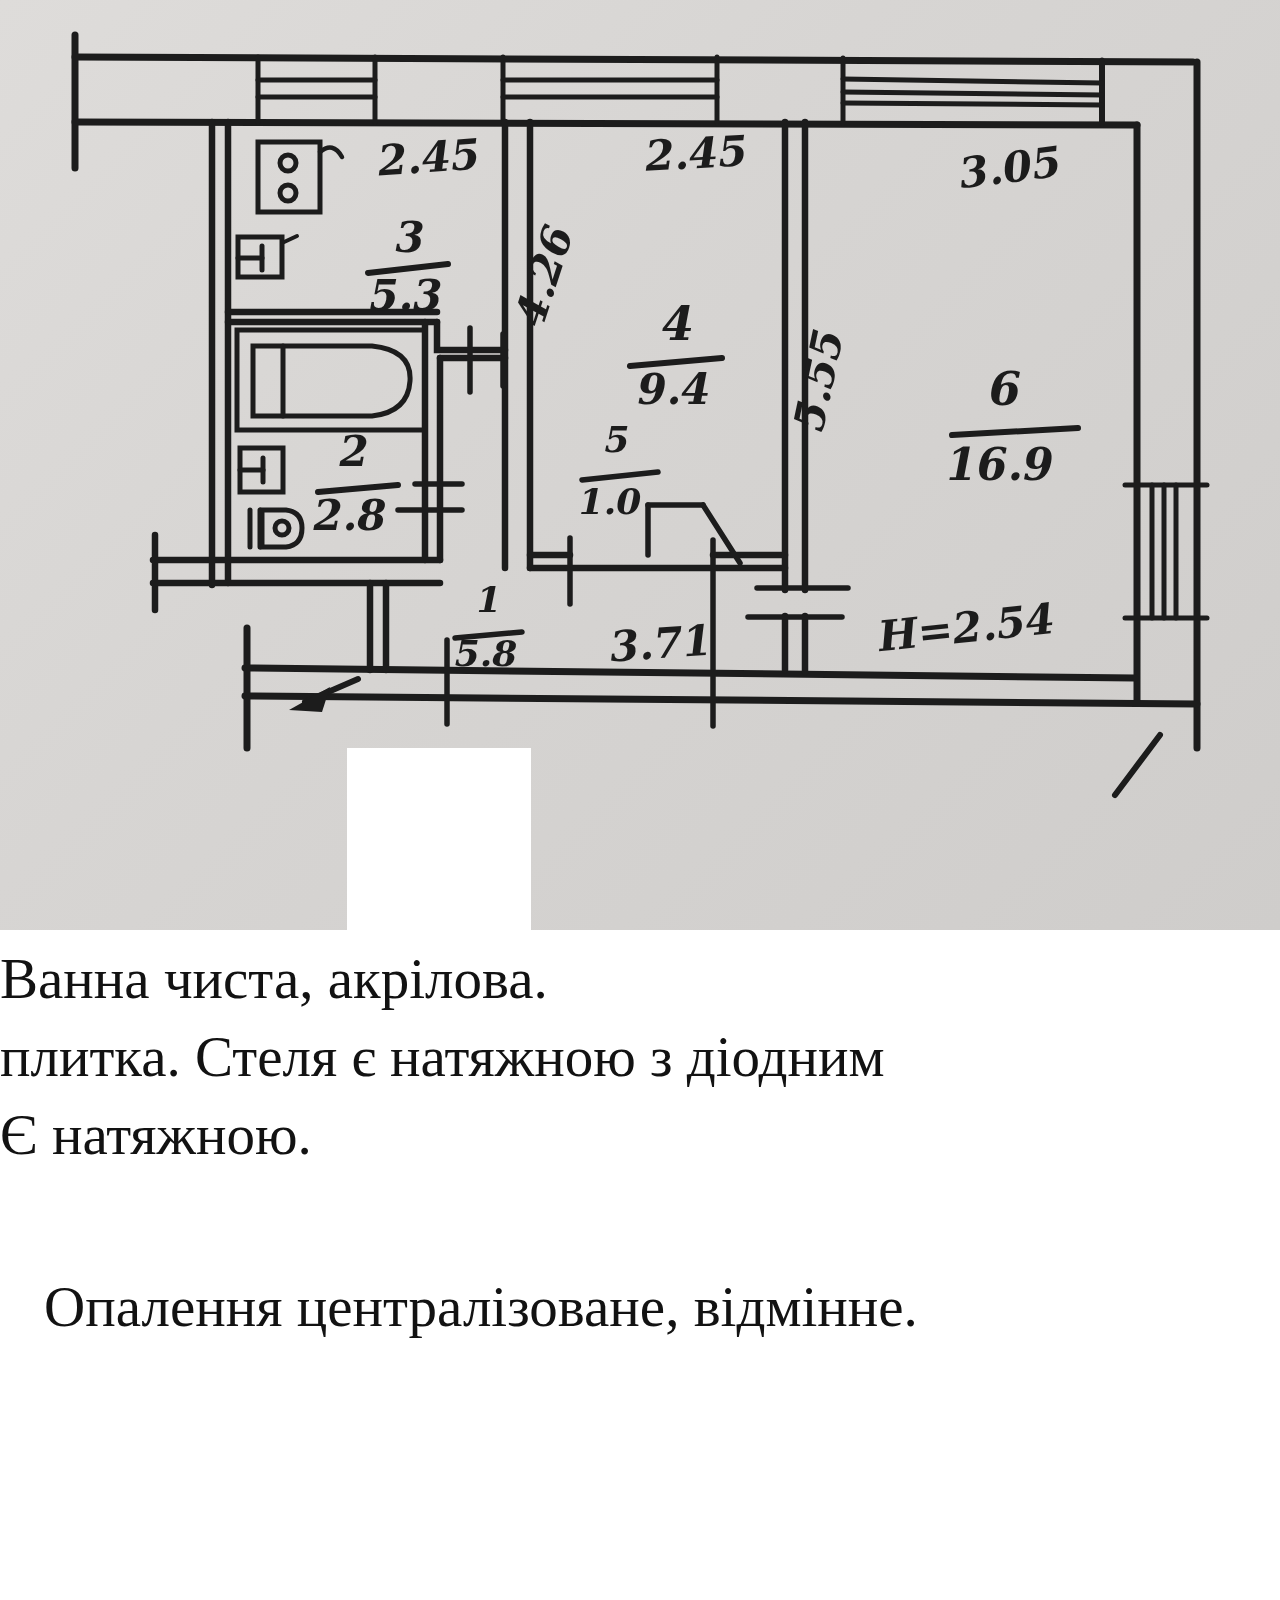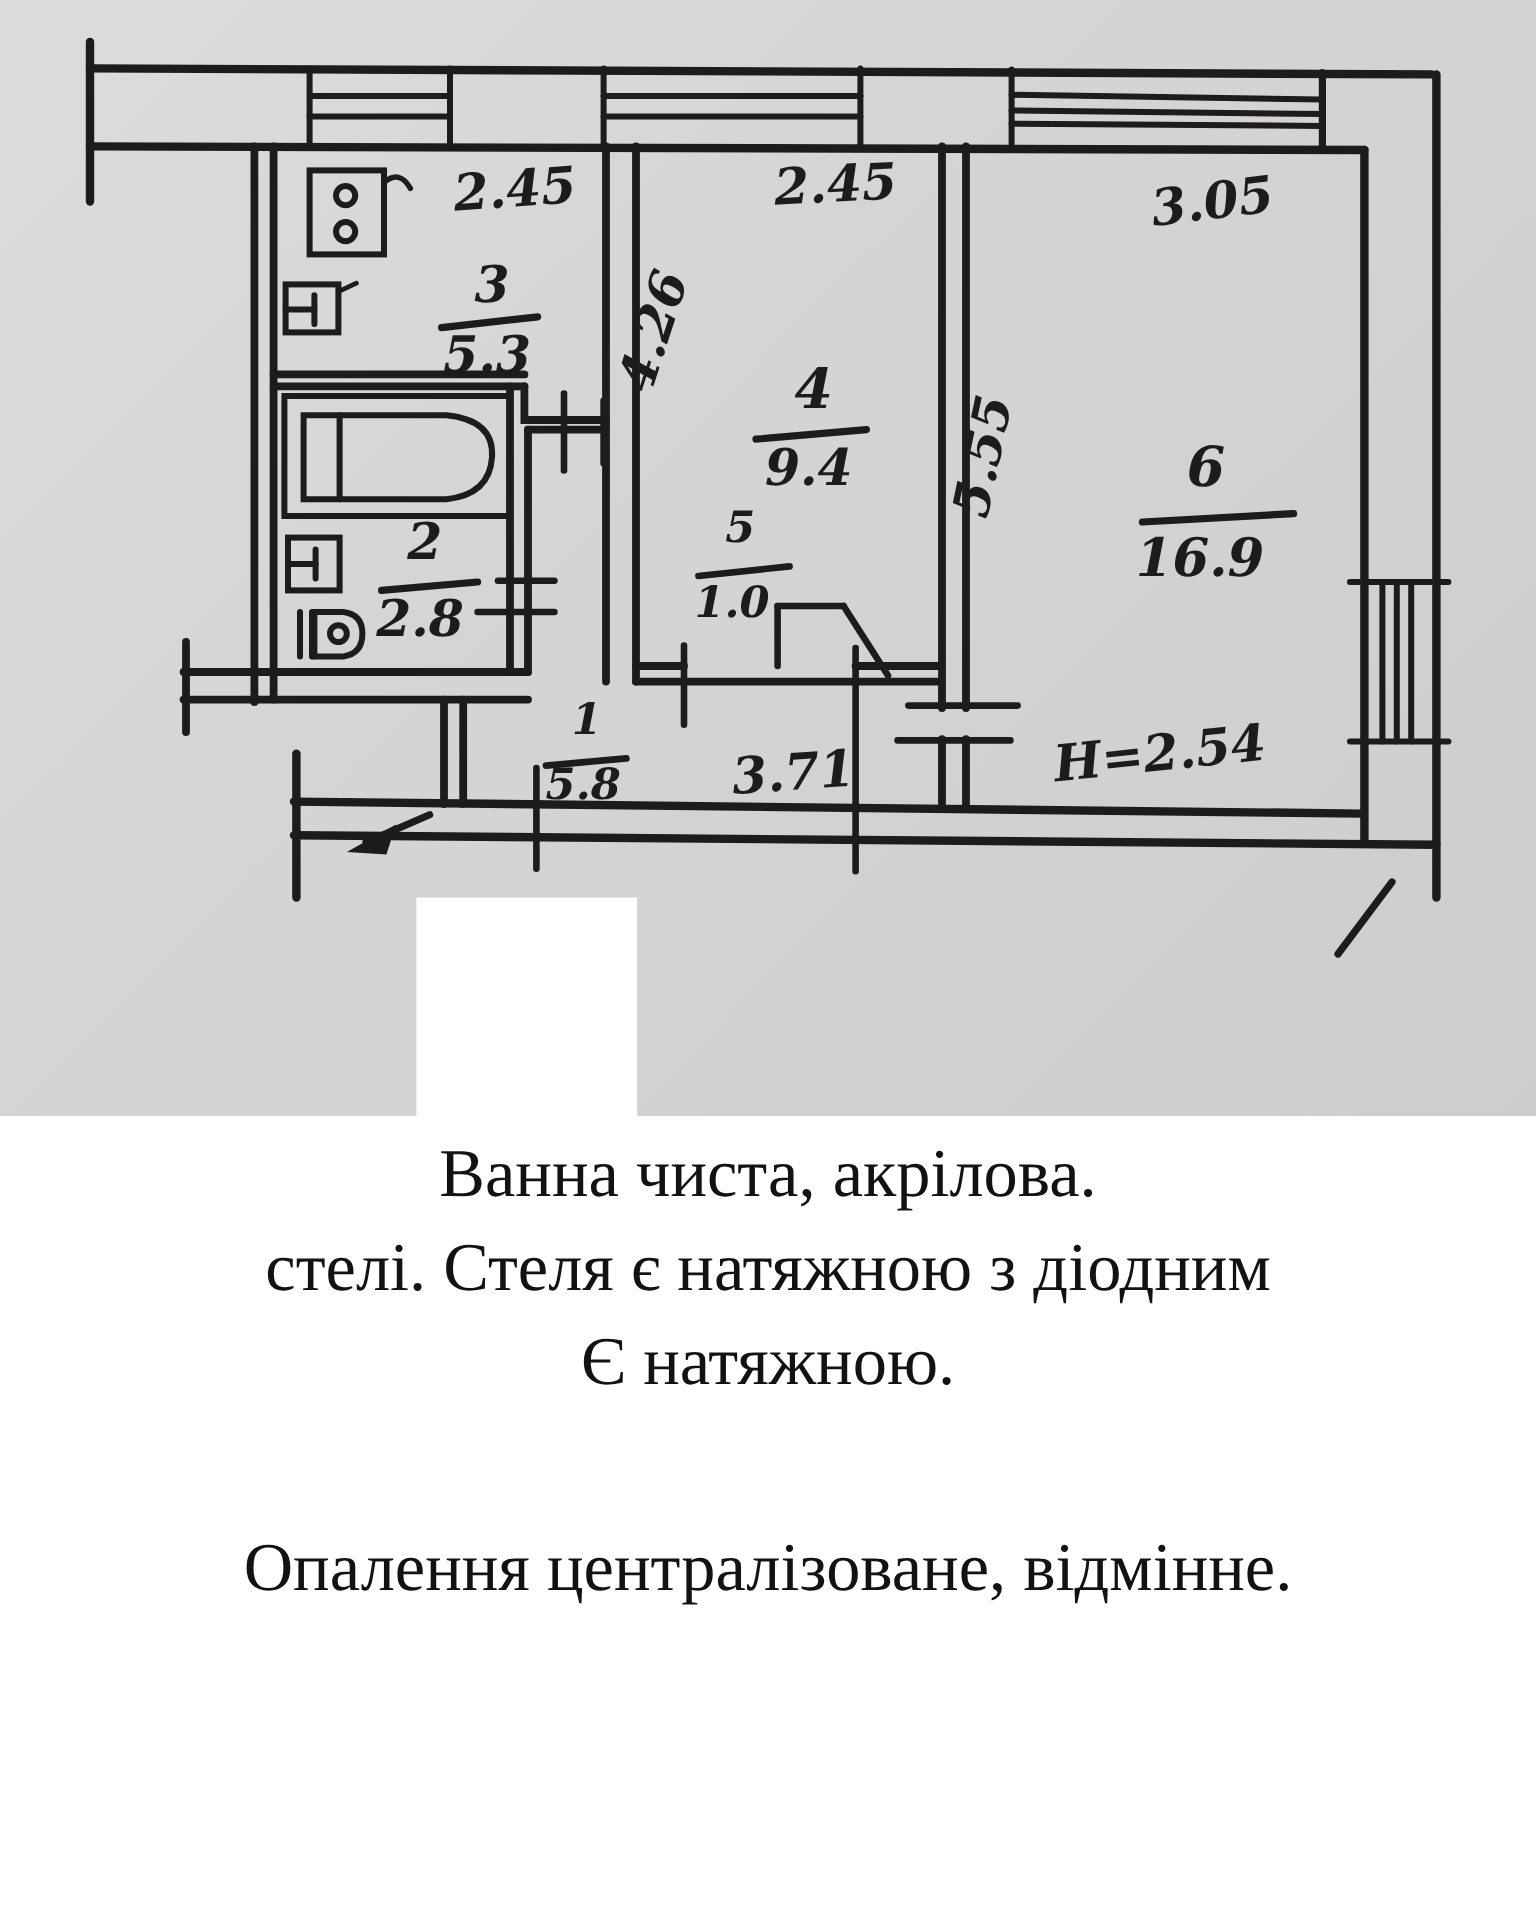--- a/index.html
+++ b/index.html
@@ -17,27 +17,26 @@
   }
   .photo svg{position:absolute;left:0;top:0;}
   .white-patch{
     position:absolute;left:347px;top:748px;width:184px;height:182px;
     background:#ffffff;
   }
   .caption{
     position:absolute;left:0;top:930px;width:1280px;height:670px;
     background:#ffffff;
     color:#121212;
-    text-align:center;
     font-size:57px;
     line-height:78px;
     padding-top:10px;
     box-sizing:border-box;
   }
-  .caption .para2{margin-top:94px;}
+  .caption .para2{margin-top:94px;padding-left:44px;}
   .ink-text{
     font-family:"DejaVu Serif", serif;
     font-style:italic;
     font-weight:bold;
     fill:#1c1c1c;
   }
 </style>
 </head>
 <body>
 
@@ -228,21 +227,21 @@
         </g>
       </g>
     </svg>
 
     <div class="white-patch"></div>
   </div>
 
   <div class="caption">
     <div class="para1">
       <div>Ванна чиста, акрілова.</div>
-      <div>стелі. Стеля є натяжною з діодним</div>
+      <div>плитка. Стеля є натяжною з діодним</div>
       <div>Є натяжною.</div>
     </div>
     <div class="para2">
       <div>Опалення централізоване, відмінне.</div>
     </div>
   </div>
 
 </div>
 
 </body></html>

